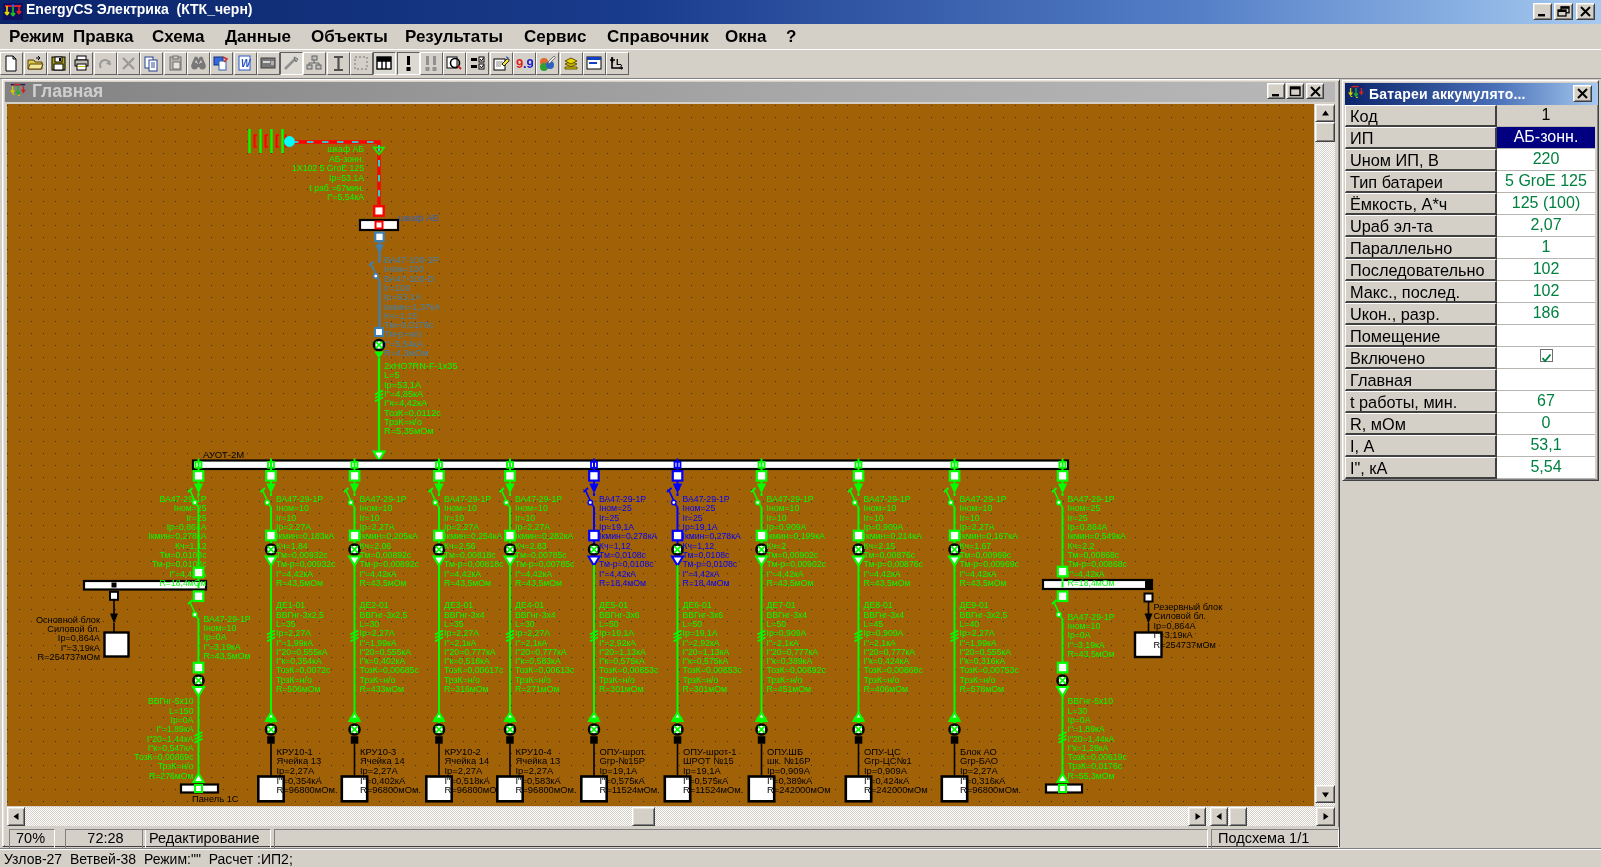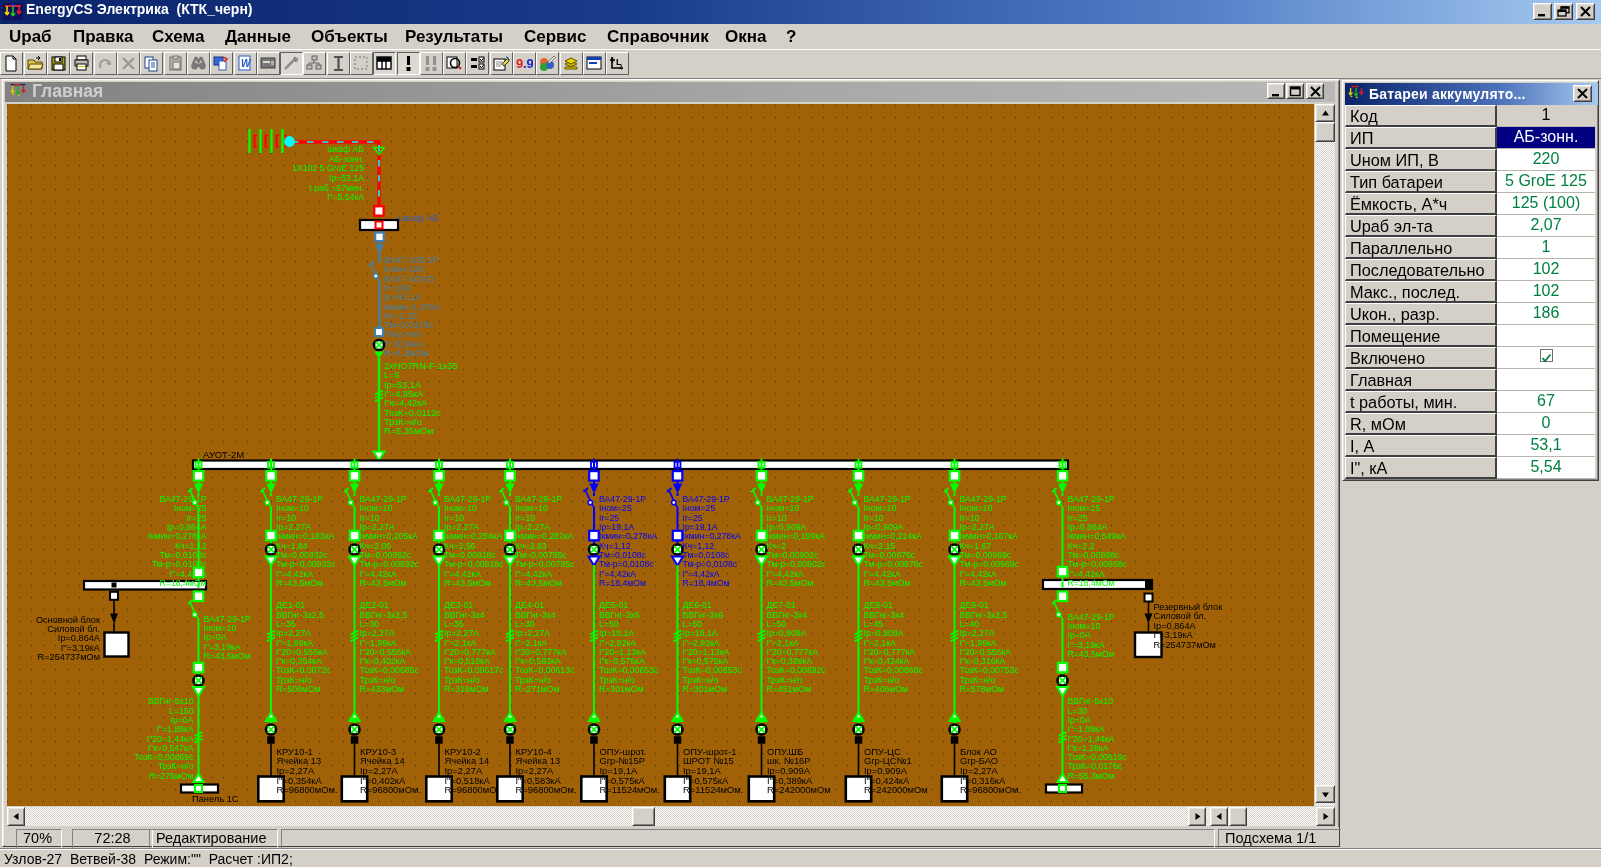--- a/index.html
+++ b/index.html
@@ -2,21 +2,21 @@
 <html><head><meta charset="utf-8">
 <style>
 * { margin:0; padding:0; box-sizing:border-box; }
 html,body { width:1601px; height:867px; overflow:hidden; }
 body { font-family:"Liberation Sans", sans-serif; background:#d4d0c8; position:relative; }
 .abs { position:absolute; }
 .bevel-out { border-top:1px solid #fff; border-left:1px solid #fff; border-right:1px solid #404040; border-bottom:1px solid #404040; box-shadow:inset 1px 1px 0 #e8e4dc, inset -1px -1px 0 #808080; }
 .wbtn { position:absolute; background:#d4d0c8; border-top:1px solid #fff; border-left:1px solid #fff; border-right:1px solid #404040; border-bottom:1px solid #404040; box-shadow:inset 1px 1px 0 #e8e4dc, inset -1px -1px 0 #808080; display:flex; align-items:center; justify-content:center; }
 .tbtn { position:absolute; top:2px; width:23px; height:23px; background:#d4d0c8; display:flex; align-items:center; justify-content:center; border-top:1px solid #fff; border-left:1px solid #fff; border-right:1px solid #606060; border-bottom:1px solid #606060; }
 .tbtn.press { border-top:1px solid #606060; border-left:1px solid #606060; border-right:1px solid #fff; border-bottom:1px solid #fff; background:#dcd8d2; }
-.sbcell { position:absolute; top:2px; height:34px; border-top:1px solid #808080; border-left:1px solid #808080; border-right:1px solid #fff; border-bottom:1px solid #fff; font-size:14.5px; padding:0 6px 0 6px; white-space:nowrap; line-height:16px;margin-left:7px; }
+.sbcell { position:absolute; top:2px; height:34px; border-top:1px solid #808080; border-left:1px solid #808080; border-right:1px solid #fff; border-bottom:1px solid #fff; font-size:14.5px; padding:0 6px 0 6px; white-space:nowrap; line-height:16px; }
 .track { background-color:#d4d0c8; background-image:conic-gradient(#fff 90deg,#d4d0c8 90deg 180deg,#fff 180deg 270deg,#d4d0c8 270deg); background-size:2px 2px; }
 .prow { position:absolute; left:0; width:100%; }
 .plab { position:absolute; left:0; top:0; bottom:0; width:152px; background:#d4d0c8; color:#000; font-size:16.3px; padding:1px 0 0 4px; border-right:2px solid #404040; border-bottom:2px solid #404040; border-top:1px solid #fff; border-left:1px solid #fff; }
 .pval { position:absolute; left:152px; top:0; bottom:0; right:0; background:#fff; color:#008040; font-size:16px; text-align:center; padding-top:1px; border-bottom:1px solid #b8b4b0; }
 .chk { display:inline-block; width:13px; height:13px; border:1px solid #707070; background:#fff; margin-top:1px; }
 </style></head>
 <body>
 
 <div class="abs" style="left:0;top:0;width:1601px;height:24px;background:linear-gradient(90deg,#0a246a 0%,#1a3c8c 40%,#5580c8 75%,#a6caf0 100%)">
   <div class="abs" style="left:3px;top:3px"><svg width="20" height="17" viewBox="0 0 20 17">
@@ -42,21 +42,21 @@
       <rect x="1" y="4" width="8" height="2" fill="#000"></rect>
     </svg>
   </div>
 <div class="wbtn " style="left:1576px;top:3px;width:19px;height:17px">
     <svg width="13" height="11" viewBox="0 0 13 11">
       <path d="M2,1 L11,10 M11,1 L2,10" stroke="#000" stroke-width="2"></path>
     </svg>
   </div>
 
 <div class="abs" style="left:0;top:24px;width:1601px;height:26px;background:#d4d0c8;font-size:17px;font-weight:bold;color:#000">
-    <span style="position:absolute;left:9px;top:3px">Uраб</span>
+    <span style="position:absolute;left:9px;top:3px">Режим</span>
     <span style="position:absolute;left:73px;top:3px">Правка</span>
     <span style="position:absolute;left:152px;top:3px">Схема</span>
     <span style="position:absolute;left:225px;top:3px">Данные</span>
     <span style="position:absolute;left:311px;top:3px">Объекты</span>
     <span style="position:absolute;left:405px;top:3px">Результаты</span>
     <span style="position:absolute;left:524px;top:3px">Сервис</span>
     <span style="position:absolute;left:607px;top:3px">Справочник</span>
     <span style="position:absolute;left:725px;top:3px">Окна</span>
     <span style="position:absolute;left:786px;top:3px">?</span>
   </div>

